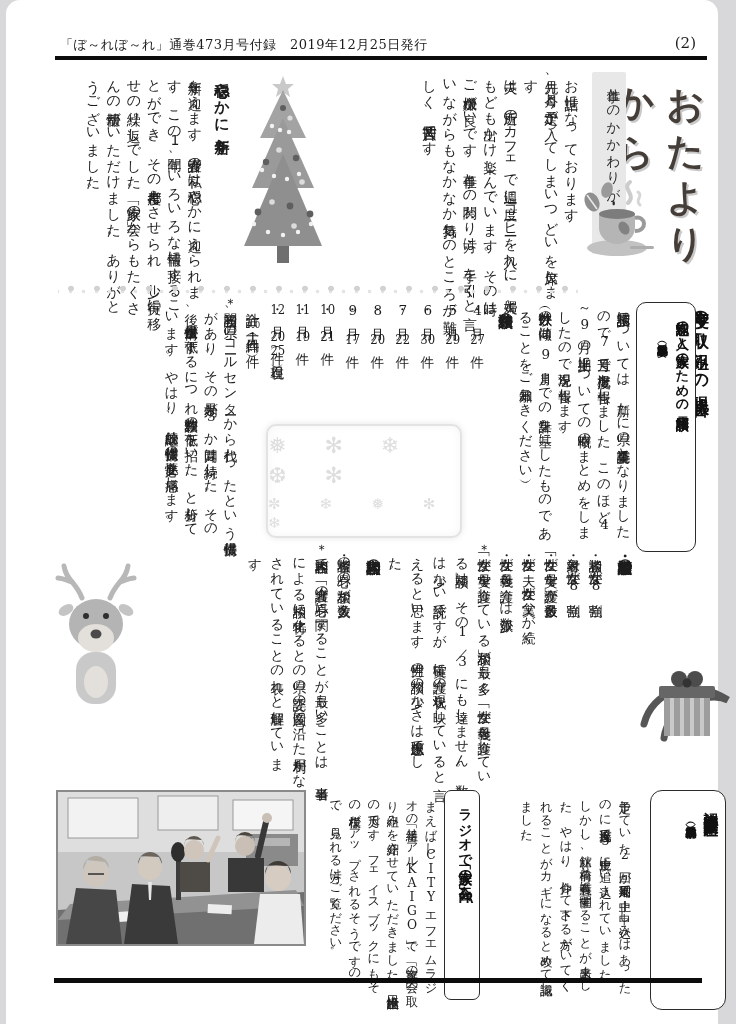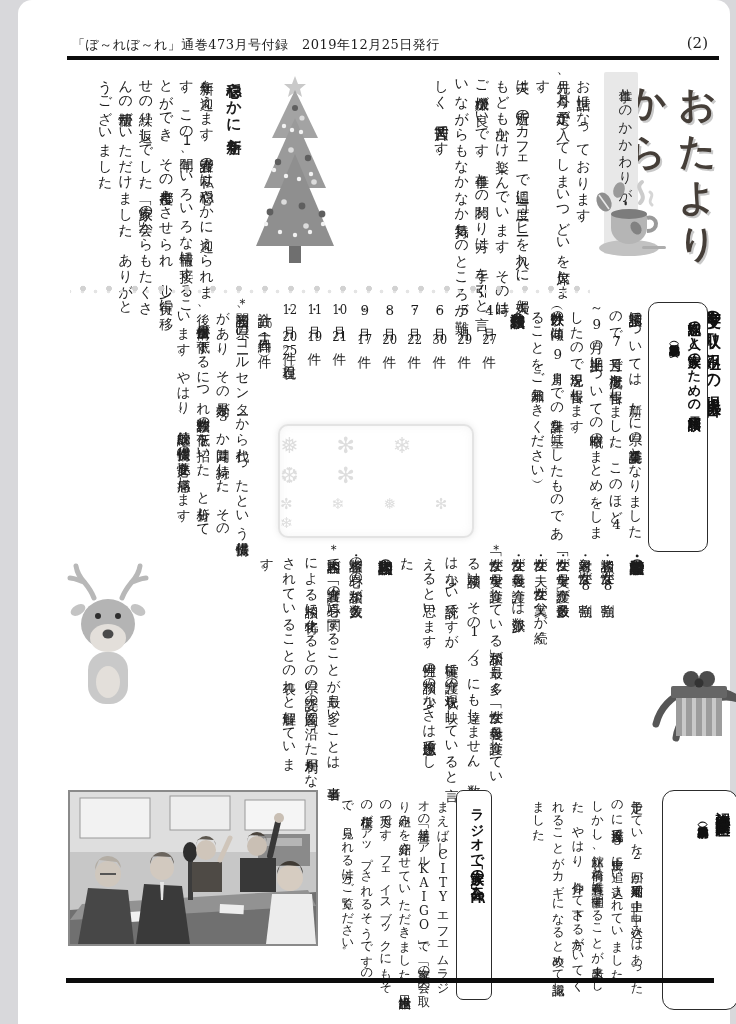--- a/index.html
+++ b/index.html
@@ -4,21 +4,21 @@
 <style>
   html,body{margin:0;padding:0;}
   body{
     width:736px;height:1024px;position:relative;
     background:#d8d8db;
     font-family:"DejaVu Serif",serif;
     overflow:hidden;
   }
   .page{
     position:absolute;left:6px;top:0;width:712px;height:1024px;
-    background:#ffffff;border-radius:14px 14px 0 0;margin-left:12px;
+    background:#ffffff;border-radius:14px 14px 0 0;
   }
   
   .hdr{position:absolute;left:54px;top:36px;font-size:13px;color:#1c1c1c;letter-spacing:.5px;}
   .pagenum{position:absolute;right:22px;top:34px;font-size:15px;color:#1c1c1c;}
   .rule{position:absolute;background:#0c0c0c;}
   .top-rule{left:49px;top:56px;width:652px;height:3.5px;}
   .bottom-rule{left:48px;top:978px;width:648px;height:5px;}
   .mixed{text-orientation:mixed;}
   .vflow{position:absolute;writing-mode:vertical-rl;text-orientation:upright;color:#1d1d1d;}
   .vflow p,.vflow h3,.vflow h4{margin:0;padding:0;font-weight:normal;}

